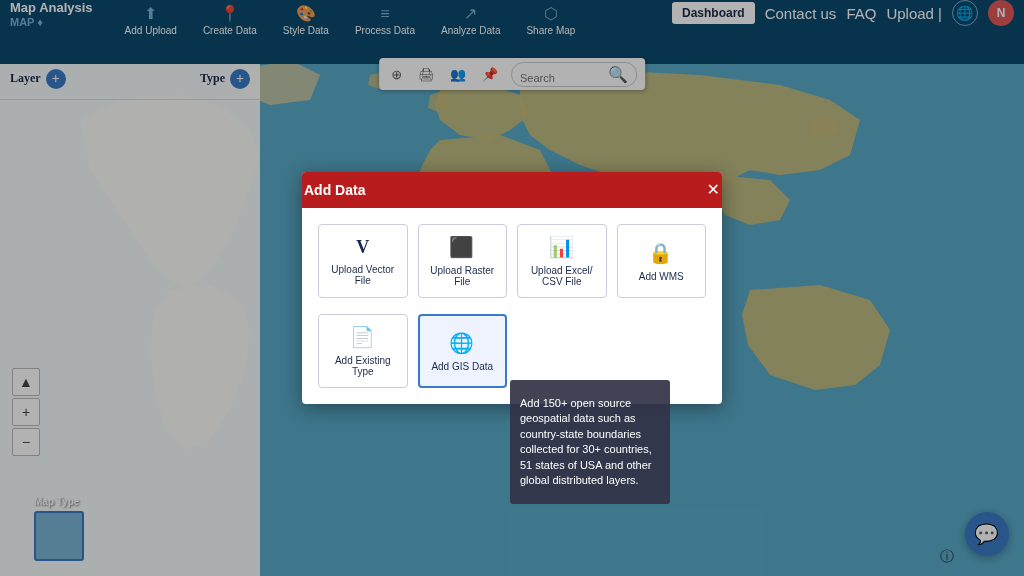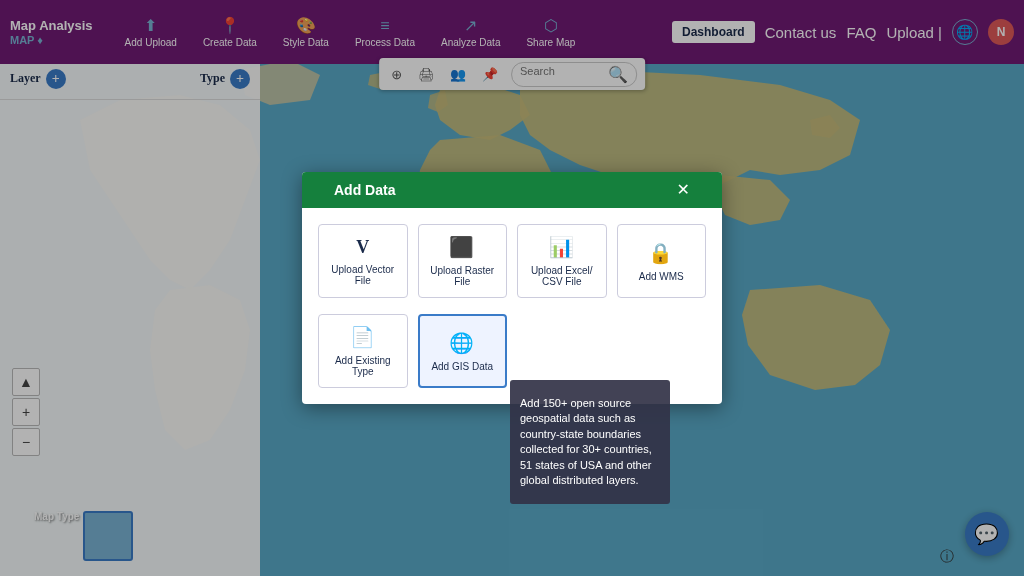--- a/index.html
+++ b/index.html
@@ -26,23 +26,23 @@
       top: 0; left: 0;
       width: 100%; height: 100%;
       z-index: 1;
     }
 
     
     .topbar {
       position: absolute;
       top: 0; left: 0; right: 0;
       height: 64px;
-      background: #701a75;
-      display: flex;
-      align-items: center;
+      background: #0c4a6e;
+      display: flex;
+      align-items: flex-start;
       z-index: 100;
       padding: 0 10px;
     }
 
     .logo-area {
       display: flex;
       flex-direction: column;
       margin-right: 20px;
       min-width: 70px;
     }
@@ -157,21 +157,21 @@
       border: none;
       cursor: pointer;
       font-size: 13px;
       color: #555;
       padding: 2px 4px;
       border-radius: 2px;
     }
 
     .toolbar-search {
       display: flex;
-      align-items: flex-start;
+      align-items: flex-end;
       border: 1px solid #ccc;
       border-radius: 12px;
       padding: 2px 8px;
       gap: 8px;
     }
 
     .toolbar-search input {
       border: none;
       outline: none;
       font-size: 11px;
@@ -242,20 +242,21 @@
       background: #7ab3d4;
       overflow: hidden;
     }
 
     .map-type-area {
       position: absolute;
       bottom: 15px;
       left: 15px;
       z-index: 100;
       display: flex;
+      flex-direction: column;
       align-items: flex-start;
       gap: 4px;
       padding-left: 19px;
     }
 
     
     .modal-overlay {
       position: absolute;
       top: 0; left: 0; right: 0; bottom: 0;
       background: rgba(0,0,0,0.3);
@@ -267,23 +268,23 @@
 
     .modal {
       background: white;
       border-radius: 4px;
       width: 420px;
       box-shadow: 0 4px 20px rgba(0,0,0,0.4);
       position: relative;
     }
 
     .modal-header {
-      background: #15803d;
-      color: white;
-      padding: 10px 32px;
+      background: #b91c1c;
+      color: white;
+      padding: 10px 2px;
       font-size: 14px;
       font-weight: bold;
       border-radius: 4px 4px 0 0;
       display: flex;
       align-items: flex-start;
       justify-content: space-between;
     }
 
     .modal-close {
       background: none;

